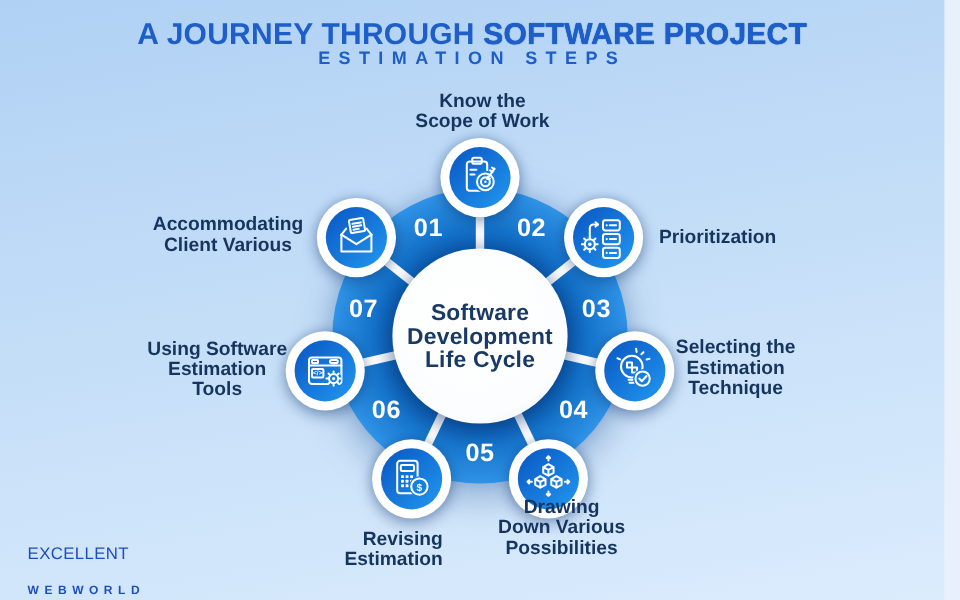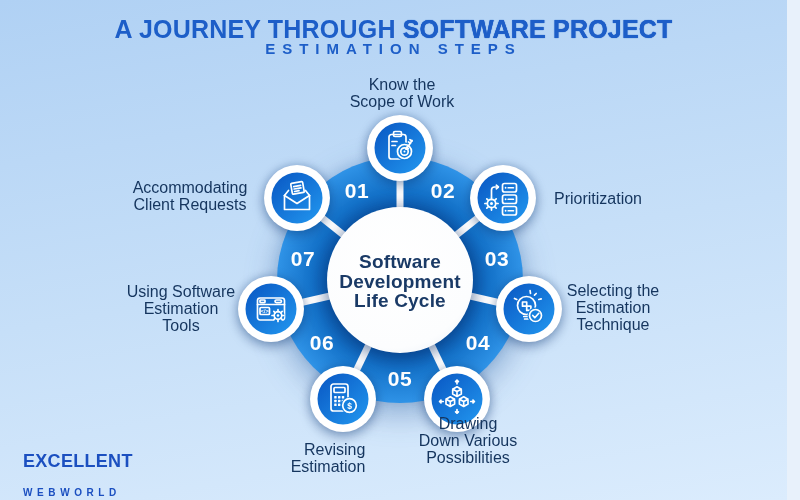--- a/index.html
+++ b/index.html
@@ -25,28 +25,28 @@
   .occl{fill:#1680de;stroke:none;}
   .num{fill:#fff;font-size:21px;font-weight:700;letter-spacing:.5px;}
   svg text{font-family:"Liberation Sans",sans-serif;}
   .ictext{fill:#fff;font-weight:700;stroke:none;}
   
   .center-label{position:absolute;left:400px;top:281px;transform:translate(-50%,-50%);
     text-align:center;color:#1a3a66;font-size:19px;line-height:19.5px;font-weight:700;
     letter-spacing:.2px;white-space:nowrap;}
   .center-label .line{display:block;}
   .step-label{position:absolute;transform:translate(-50%,-50%);text-align:center;
-    color:#15355e;font-size:16px;line-height:17px;font-weight:400;white-space:nowrap;}
+    color:#15355e;font-size:16px;line-height:17px;font-weight:700;white-space:nowrap;}
   .step-label .line{display:block;}
   .sl1{left:402px;top:93px;}  .sl2{left:598px;top:198px;} .sl3{left:613px;top:307px;}
   .sl4{left:468px;top:440px;} .sl5{left:328px;top:458px;text-align:right;} .sl6{left:181px;top:308px;}
   .sl7{left:190px;top:196px;}
   
   .logo{position:absolute;left:23px;top:452px;color:#1b4fc0;}
-  .logo-main{font-size:18px;font-weight:700;letter-spacing:.3px;line-height:18px;}
+  .logo-main{font-size:14px;font-weight:400;letter-spacing:.3px;line-height:18px;}
   .logo-sub{font-size:10px;font-weight:700;letter-spacing:4.6px;margin-top:18px;line-height:10px;}
 </style>
 </head>
 <body>
 
 <div class="stage">
 
   <div class="title">
     <span>A JOURNEY THROUGH</span><span class="t-bold">SOFTWARE PROJECT</span>
   </div>
@@ -244,21 +244,21 @@
     <span class="line">Estimation</span>
     <span class="line"></span>
   </div>
   <div class="step-label sl6">
     <span class="line">Using Software</span>
     <span class="line">Estimation</span>
     <span class="line">Tools</span>
   </div>
   <div class="step-label sl7">
     <span class="line">Accommodating</span>
-    <span class="line">Client Requests</span>
+    <span class="line">Client Various</span>
     <span class="line"></span>
   </div>
 
   <div class="logo">
     <div class="logo-main">EXCELLENT</div>
     <div class="logo-sub">WEBWORLD</div>
   </div>
 
 </div>
 

